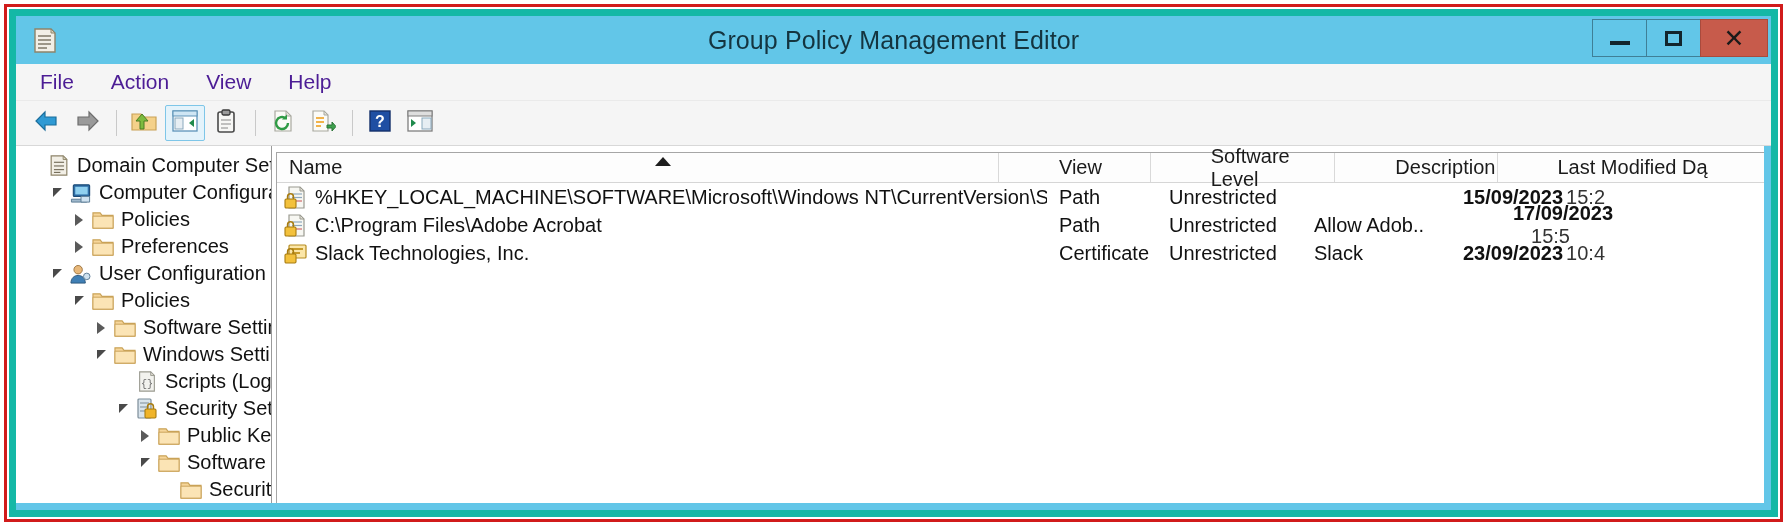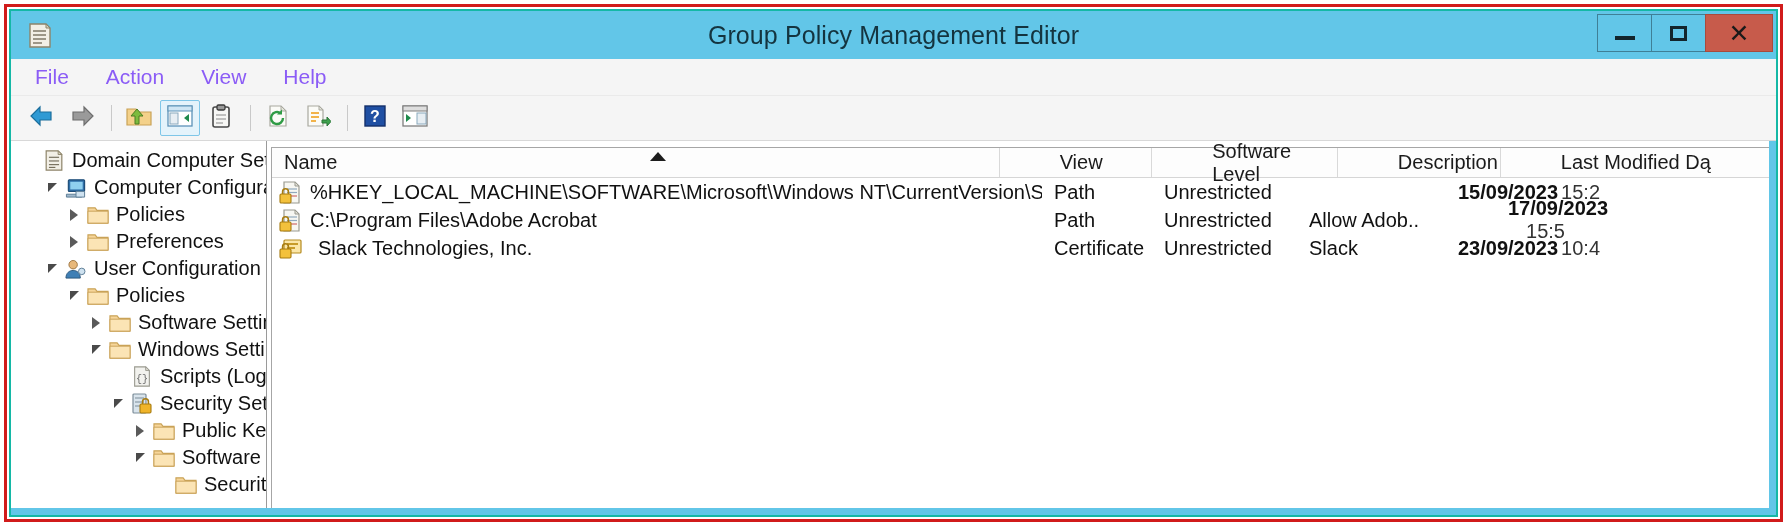--- a/index.html
+++ b/index.html
@@ -12,21 +12,21 @@
 
   
   .redframe{
     position:absolute;left:4px;top:4px;right:4px;bottom:4px;
     border:3px solid #d11b1b;box-sizing:border-box;
   }
 
   
   .window{
     position:absolute;left:9px;top:9px;width:1769px;height:508px;
-    background:#ffffff;border:2px solid #14b8a6;box-sizing:border-box;
+    background:#ffffff;border:7px solid #14b8a6;box-sizing:border-box;
     display:flex;flex-direction:column;overflow:hidden;
   }
 
   
   .titlebar{
     position:relative;height:48px;min-height:48px;background:#62c6e8;
     display:flex;align-items:center;
   }
   .titlebar .appicon{
     position:absolute;left:16px;top:11px;width:26px;height:27px;
@@ -51,21 +51,21 @@
   .glyph-close{font-size:25px;color:#1a1a1a;line-height:1;font-weight:bold;
      font-family:"DejaVu Sans",sans-serif;}
 
   
   .menubar{
     height:36px;min-height:36px;background:#f5f5f5;
     display:flex;align-items:center;padding-left:22px;
     border-bottom:1px solid #eaeaea;
   }
   .menubar .mitem{
-    font-size:21px;color:#8b5cf6;margin-right:33px;padding:2px 2px;
+    font-size:21px;color:#4c1d95;margin-right:33px;padding:2px 2px;
   }
 
   
   .toolbar{
     height:44px;min-height:44px;background:#f5f5f5;
     display:flex;align-items:center;padding-left:12px;
     border-bottom:1px solid #d8d8d8;
   }
   .tbtn{width:38px;height:34px;display:flex;align-items:center;justify-content:center;margin-right:2px;}
   .tbtn.sel{border:1px solid #7ec6e8;background:#e4f3fb;border-radius:2px;}
@@ -499,21 +499,21 @@
                 </div>
                 <div class="cell" style="width: 110px;">Path</div>
                 <div class="cell" style="width: 145px;">Unrestricted</div>
                 <div class="cell" style="width: 121px;">Allow Adob...</div>
                 <div class="cell" style="width: 240px; flex-direction: column;">
                   <span class="dt-date">17/09/2023</span>
                   <span class="dt-time">15:5</span>
                 </div>
               </div>
               <div class="lvrow">
-                <div class="cell name" style="width: 770px; gap: 8px;">
+                <div class="cell name" style="width: 770px;">
                   <span class="rowicon">
                     <svg width="24" height="23" viewBox="0 0 24 23">
                       <rect x="5" y="3" width="17" height="13" rx="1" fill="#fbe6a8" stroke="#b58b20" stroke-width="1.2"></rect>
                       <rect x="8" y="6" width="11" height="2" fill="#c79b2a"></rect>
                       <rect x="8" y="10" width="8" height="2" fill="#c79b2a"></rect>
                       <rect x="1" y="12" width="11" height="9" rx="1.2" fill="#f3c13c" stroke="#a87c10" stroke-width="1.1"></rect>
                       <path d="M3.6 12 v-2.3 a2.9 2.9 0 0 1 5.8 0 V12" fill="none" stroke="#a87c10" stroke-width="1.6"></path>
                     </svg>
                   </span>
                   <span>Slack Technologies, Inc.</span>

